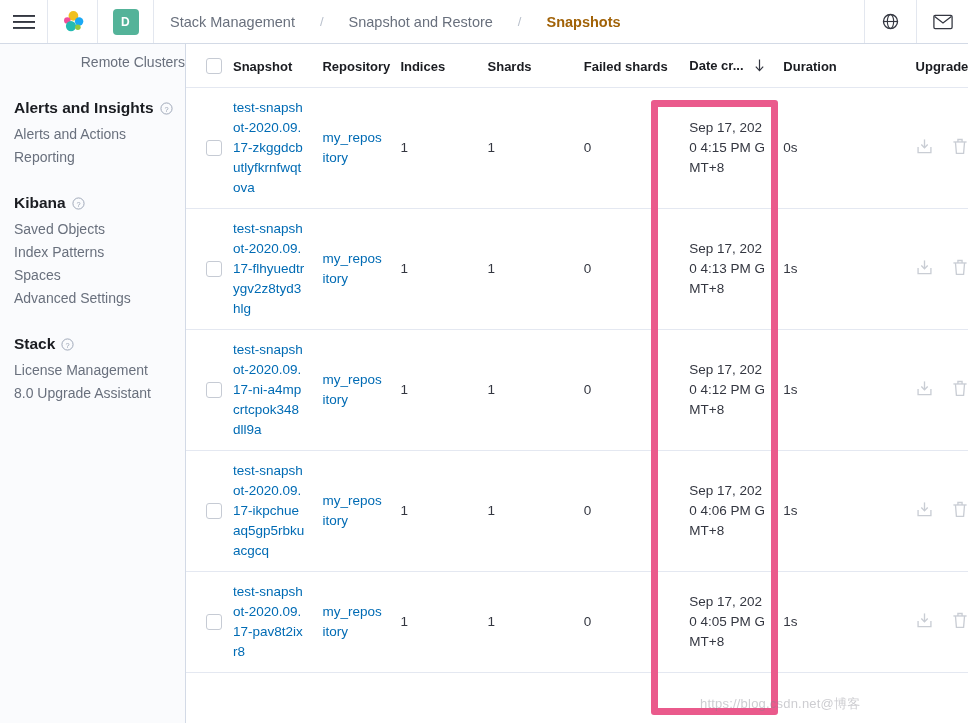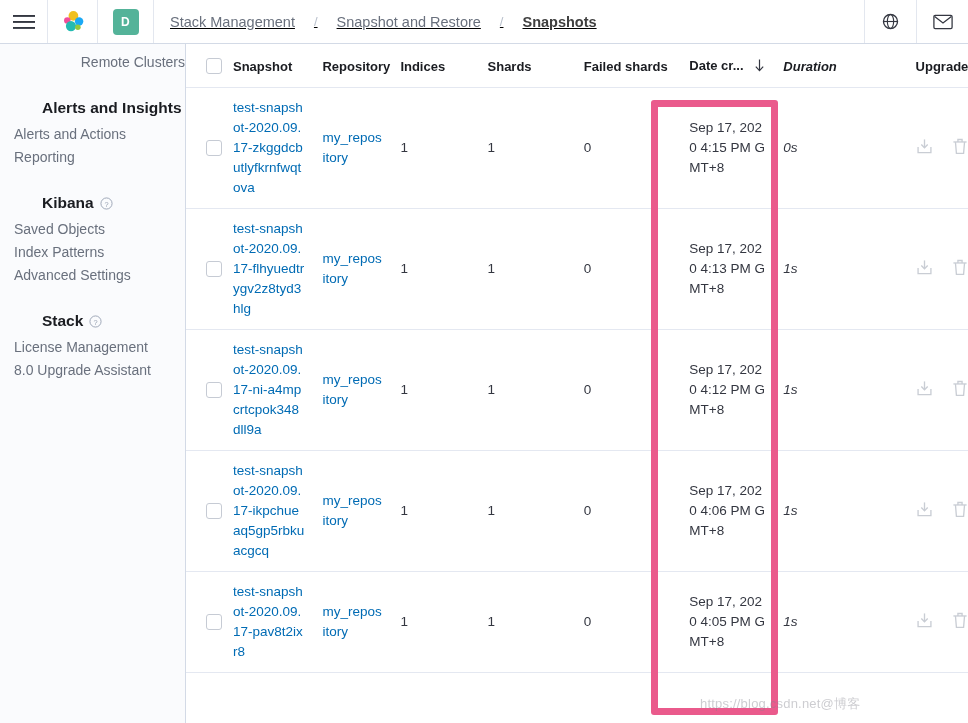--- a/index.html
+++ b/index.html
@@ -54,31 +54,30 @@
     align-items: center;
     justify-content: center;
     letter-spacing: .3px;
   }
   .breadcrumbs {
     display: flex;
     align-items: center;
     padding-left: 16px;
     height: 100%;
     flex: 1 1 auto;
-    gap: 10px;
-    text-decoration: underline;
+    gap: 16px;
   }
   .crumb {
     font-size: 14.5px;
     color: #69707d;
     cursor: pointer;
     white-space: nowrap;
   }
   .crumb.active {
-    color: #404040;
+    color: #a16207;
     font-weight: bold;
     cursor: default;
   }
   .crumb-sep {
     color: #b9c0cc;
     font-size: 13px;
     margin: 0 9px;
     user-select: none;
   }
   .hdr-right {
@@ -126,21 +125,20 @@
     margin-bottom: 6px;
     display: flex;
     align-items: center;
     gap: 6px;
   }
   .side-group .g-title {
     font-size: 15.5px;
     font-weight: bold;
     color: #1a1c21;
     white-space: nowrap;
-    margin-left: 28px;
   }
   .q-icon {
     display: inline-flex;
     width: 13px; height: 13px;
     align-items: center;
     justify-content: center;
     color: #98a2b3;
     cursor: pointer;
   }
 
@@ -176,21 +174,21 @@
     vertical-align: middle;
   }
   
   .c-check  { width: 34px; padding-left: 20px !important; }
   .c-snap   { width: 78px; }
   .c-repo   { width: 68px; }
   .c-ind    { width: 76px; }
   .c-shard  { width: 84px; }
   .c-fail   { width: 92px; }
   .c-date   { width: 82px; }
-  .c-dur    { width: 70px; font-style: italic; }
+  .c-dur    { width: 70px; }
   .c-act    { width: 98px; }
 
   th.c-check { padding-left: 20px !important; }
 
   .chk {
     width: 16px; height: 16px;
     border: 1px solid #c6cbd4;
     border-radius: 3px;
     background: #fff;
     display: block;
@@ -342,20 +340,21 @@
         <span class="g-title">Kibana</span>
         <span class="q-icon">
           <svg width="13" height="13" viewBox="0 0 14 14" aria-hidden="true">
             <circle cx="7" cy="7" r="6" fill="none" stroke="#98a2b3" stroke-width="1"></circle>
             <text x="7" y="10.3" font-size="8" text-anchor="middle" fill="#98a2b3" font-family="Liberation Sans, sans-serif">?</text>
           </svg>
         </span>
       </div>
       <div class="side-link">Saved Objects</div>
       <div class="side-link">Index Patterns</div>
+      <div class="side-link">Spaces</div>
       <div class="side-link">Advanced Settings</div>
 
       <div class="side-group">
         <span class="g-title">Stack</span>
         <span class="q-icon">
           <svg width="13" height="13" viewBox="0 0 14 14" aria-hidden="true">
             <circle cx="7" cy="7" r="6" fill="none" stroke="#98a2b3" stroke-width="1"></circle>
             <text x="7" y="10.3" font-size="8" text-anchor="middle" fill="#98a2b3" font-family="Liberation Sans, sans-serif">?</text>
           </svg>
         </span>

